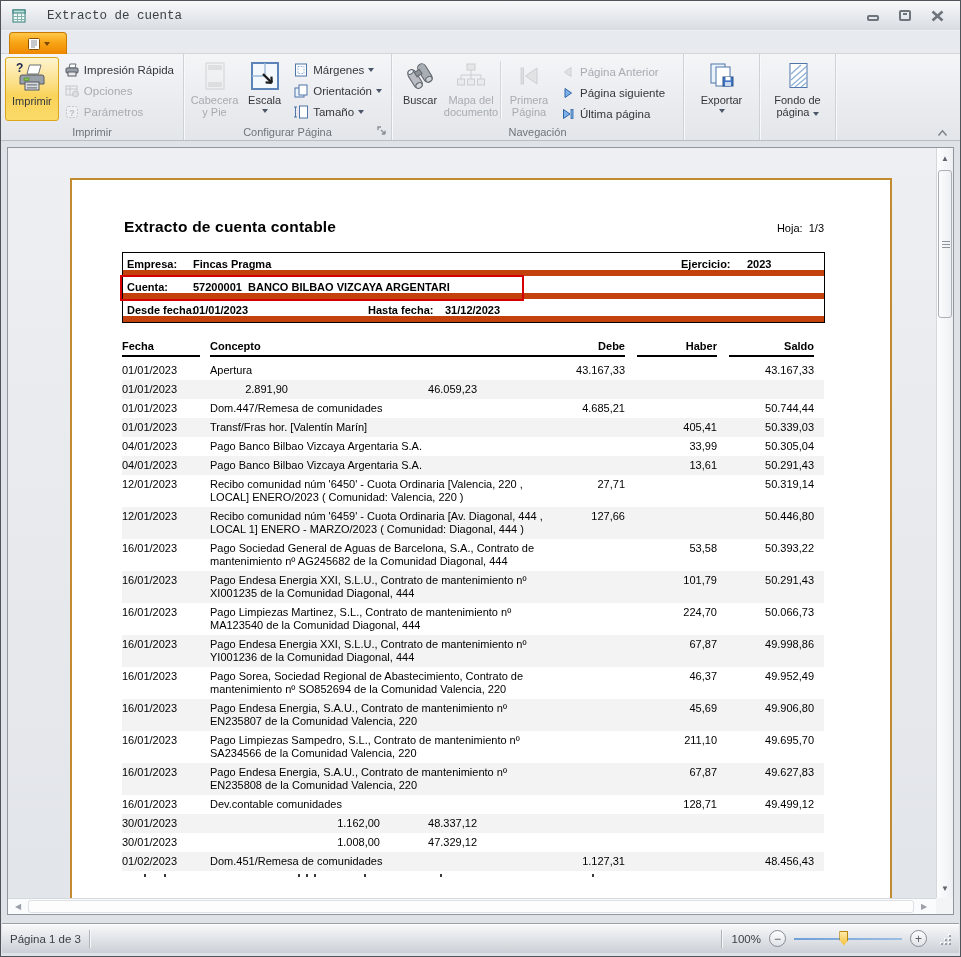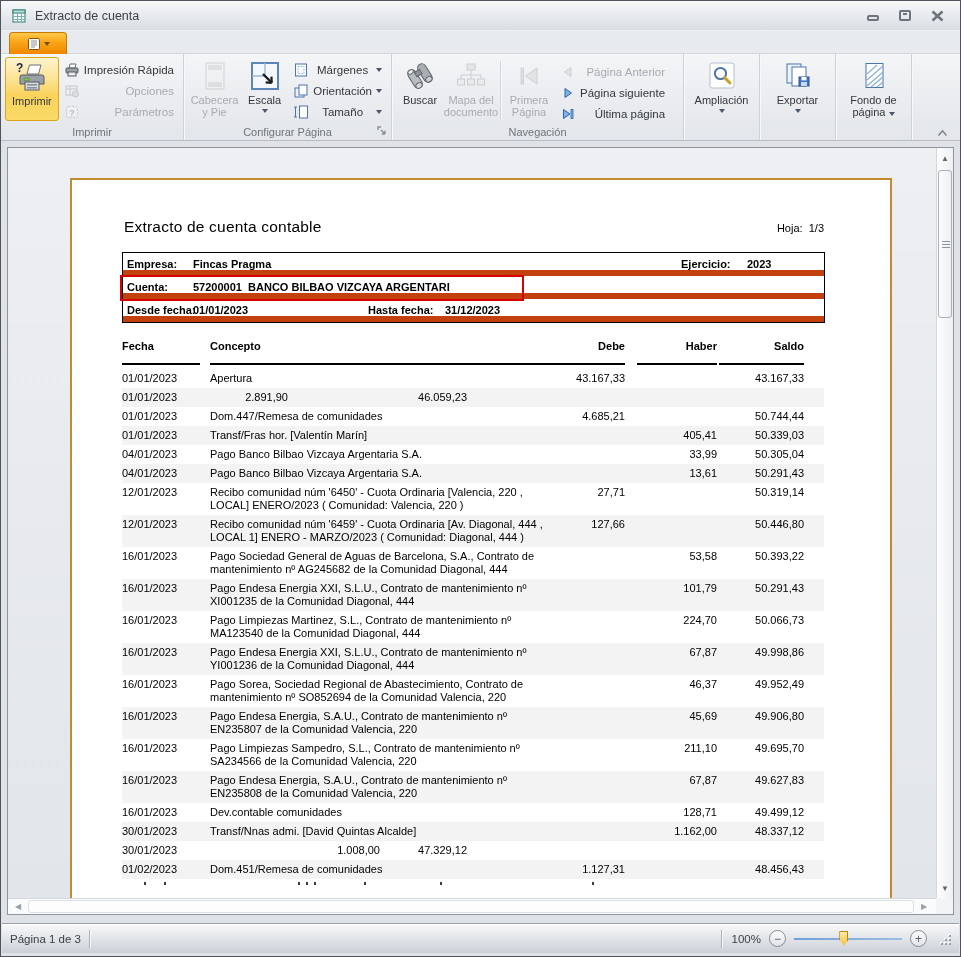--- a/index.html
+++ b/index.html
@@ -3,42 +3,42 @@
 <meta charset="utf-8">
 <style>
   * { box-sizing: border-box; margin:0; padding:0; }
   html,body { width:961px; height:957px; }
   body { font-family:"Liberation Sans", sans-serif; font-size:12px; color:#33373c; }
 
   .window{ width:961px; height:957px; background:#dfe3e8; border:1px solid #4f545b; position:relative; overflow:hidden;}
 
   
   .titlebar{ height:30px; background:linear-gradient(#f7f8fa,#e6e9ed 55%,#d9dde2); display:flex; align-items:center; padding:0 10px; border-bottom:1px solid #eef0f3;}
-  .titlebar .title{ margin-left:8px; color:#3d4146; font-size:12.5px;}
+  .titlebar .title{ margin-left:20px; color:#3d4146; font-size:12.5px;font-family:Liberation Mono, monospace;}
   .winbtns{ margin-left:auto; display:flex; gap:18px; align-items:center; padding-right:6px;}
   .winbtn{ width:14px; height:14px; display:flex; align-items:center; justify-content:center; cursor:default;}
   .g-min{ width:12px; height:6px; border:2px solid #6e747b; border-radius:2px; margin-top:4px;}
   .g-max{ width:12px; height:11px; border:2px solid #6e747b; border-radius:2px; position:relative;}
   .g-max:after{ content:""; position:absolute; left:2px; top:1px; width:4px; height:2px; background:#6e747b;}
 
   
   .tabrow{ height:23px; background:#e7eaee; border-bottom:1px solid #d3d7dc; position:relative;}
   .apptab{ position:absolute; left:8px; top:1px; width:58px; height:22px; border-radius:4px 4px 0 0; background:linear-gradient(#ffc84a,#f8a516 45%,#ef8700); border:1px solid #c97a00; border-bottom:none; display:flex; align-items:center; justify-content:center; gap:3px; cursor:pointer;}
 
   
   .ribbon{ height:87px; background:linear-gradient(#f4f5f7,#eaecef 55%,#e3e6ea); border-bottom:1px solid #b9bec5; display:flex; align-items:stretch; position:relative;}
   .rgroup{ position:relative; padding:3px 4px 17px 4px; border-right:1px solid #cdd2d7; box-shadow:1px 0 0 #f8f9fa; display:flex; align-items:flex-start;}
   .glabel{ position:absolute; left:0; right:0; bottom:2px; text-align:center; font-size:11px; color:#70757c;}
   .bigbtn{ width:54px; min-height:64px; border-radius:3px; display:flex; flex-direction:column; align-items:center; padding-top:3px; cursor:pointer; text-align:center; font-size:11px; line-height:12px; color:#33373c;}
   .bigbtn .ic{ width:32px; height:32px; display:block; margin-bottom:2px;}
   .bigbtn.sel{ background:linear-gradient(#fff3cf,#fbe089 40%,#f9d35b 60%,#fbda68); border:1px solid #dba617;}
   .bigbtn.dis{ color:#a7acb2; cursor:default;}
   .dis .ic, .smallbtn.dis .ic{ filter:grayscale(1) opacity(.5);}
   .smallcol{ display:flex; flex-direction:column; justify-content:flex-start; padding-top:2px;}
-  .smallbtn{ height:21px; display:flex; align-items:center; gap:4px; padding:0 5px; border-radius:2px; font-size:11.5px; cursor:pointer; white-space:nowrap;justify-content:space-between;}
+  .smallbtn{ height:21px; display:flex; align-items:center; gap:4px; padding:0 5px; border-radius:2px; font-size:11.5px; cursor:pointer; white-space:nowrap;}
   .smallbtn .ic{ width:16px; height:16px;}
   .smallbtn.dis{ color:#a7acb2; cursor:default;}
   .caret{ width:0; height:0; border-left:3px solid transparent; border-right:3px solid transparent; border-top:4px solid #4a5568; display:inline-block;}
   .launcher{ position:absolute; right:3px; bottom:3px; width:11px; height:11px; color:#8a9097; cursor:pointer;}
   .ribbon-collapse{ position:absolute; right:12px; bottom:3px; color:#7a8088; cursor:pointer;}
   .vseplite{ width:1px; background:#d2d6db; box-shadow:1px 0 0 #f7f8fa; margin:4px 2px; align-self:stretch;}
 
   
   .preview{ position:absolute; left:6px; right:6px; top:146px; height:768px; border:1px solid #8f969e; background:#e7eaed; display:grid; grid-template-columns:1fr 17px; grid-template-rows:1fr 16px;}
   .viewport{ grid-area:1/1/2/2; position:relative; overflow:hidden; background:linear-gradient(180deg,#edeff2,#e2e5e9);}
@@ -53,38 +53,38 @@
 
   
   .hscroll{ grid-area:2/1/3/2; background:#fafbfc; border-top:1px solid #d4d8dc; position:relative;}
   .hs-arrow{ position:absolute; top:0; height:100%; width:16px; display:flex; align-items:center; justify-content:center; font-size:8px; color:#9aa0a7; cursor:pointer;}
   .hs-left{ left:2px;} .hs-right{ right:4px;}
   .hs-thumb{ position:absolute; left:20px; right:22px; top:1px; bottom:1px; background:#fdfdfe; border:1px solid #dde1e5; border-radius:3px; cursor:grab;}
   .corner{ grid-area:2/2/3/3; background:#f2f4f6;}
 
   
   .doc{ position:relative; width:100%; height:100%; font-size:11px; color:#000;}
-  .doc-title{ position:absolute; left:52px; top:38px; font-size:15.5px; font-weight:normal; letter-spacing:.2px;}
+  .doc-title{ position:absolute; left:52px; top:38px; font-size:15.5px; font-weight:bold; letter-spacing:.2px;}
   .doc-hoja{ position:absolute; right:66px; top:42px; font-size:11px;margin-left:48px;}
   .infobox{ position:absolute; left:50px; top:72px; width:703px; border:1px solid #000;}
   .inforow{ position:relative; height:23px; border-bottom:6px solid #c2410c; font-weight:bold;}
   .inforow:last-child{ border-bottom:none;}
   .inforow span{ position:absolute; top:5px; white-space:pre;}
   .redbox{ position:absolute; left:-3px; top:22px; width:404px; height:26px; border:2px solid #d60000; pointer-events:none;}
 
   .tablewrap{ position:absolute; left:50px; top:160px; width:702px;}
   .thead{ display:flex; font-weight:bold;}
-  .thead .cell{ border-bottom:2px solid #000; padding-bottom:10px;}
+  .thead .cell{ border-bottom:2px solid #000; padding-bottom:2px;}
   .trow{ display:flex; padding:3px 0; align-items:flex-start;}
   .trow.alt{ background:#f3f3f3;}
   .cell{ line-height:13px;}
   .col-fecha{ width:78px; margin-right:10px; flex:none;}
   .col-concepto{ width:337px; margin-right:0; flex:none;}
   .col-debe{ width:78px; margin-right:12px; text-align:right; flex:none;}
-  .col-haber{ width:80px; margin-right:2px; text-align:right; flex:none;}
+  .col-haber{ width:80px; margin-right:12px; text-align:right; flex:none;}
   .col-saldo{ width:85px; text-align:right; flex:none;}
   .tbody{ margin-top:4px;}
   .inkdots{ position:relative; height:7px; overflow:hidden;}
   .inkdots i{ position:absolute; top:3px; width:2px; height:3px; background:#3a3a3a;}
 
   
   .statusbar{ position:absolute; left:1px; right:1px; bottom:3px; height:30px; background:linear-gradient(#f8f9fa,#e4e7eb 45%,#cbd0d6); border-top:1px solid #9aa0a7; box-shadow:inset 0 1px 0 #fff; display:flex; align-items:center; padding:0 8px; font-size:11.5px; color:#3d4146;}
   .sb-sep{ width:1px; height:18px; background:#aeb3b9; box-shadow:1px 0 0 #f6f7f8; margin:0 8px;}
   .sb-right{ margin-left:auto; display:flex; align-items:center; gap:8px;}
   .zoombtn{ width:17px; height:17px; border-radius:50%; border:1px solid #868c93; background:linear-gradient(#fdfdfe,#dfe3e7); color:#5a6068; display:flex; align-items:center; justify-content:center; font-size:12px; line-height:1; cursor:pointer;}
@@ -290,31 +290,20 @@
           <svg class="ic" viewBox="0 0 16 16">
               <polygon points="3.5,3.5 10,8 3.5,12.5" fill="#7db1e8" stroke="#2f64a8"></polygon>
               <rect x="11" y="3.5" width="2" height="9" fill="#7db1e8" stroke="#2f64a8" stroke-width=".8"></rect>
             </svg>
           <span>Última página</span>
         </div>
       </div>
       <div class="glabel">Navegación</div>
     </div>
 
-    <div class="rgroup" style="width:76px; justify-content:center">
-      <div class="bigbtn" style="width:64px">
-        <svg class="ic" viewBox="0 0 32 32">
-            <rect x="4" y="3" width="24" height="25" rx="2" fill="#fdfdfe" stroke="#b4c0d0"></rect>
-            <circle cx="14.5" cy="13.5" r="5.6" fill="#fff" stroke="#4f74a8" stroke-width="2"></circle>
-            <line x1="18.6" y1="17.6" x2="24" y2="23" stroke="#c9a227" stroke-width="3" stroke-linecap="round"></line>
-          </svg>
-        <span>Ampliación</span>
-        <span class="caret" style="margin-top:3px"></span>
-      </div>
-    </div>
 
     <div class="rgroup" style="width:76px; justify-content:center; border-right:1px solid #cdd2d7">
       <div class="bigbtn" style="width:60px">
         <svg class="ic" viewBox="0 0 32 32">
             <rect x="5" y="4" width="14" height="19" fill="#eaf2fb" stroke="#4f74a8"></rect>
             <rect x="10" y="7" width="14" height="19" fill="#fff" stroke="#4f74a8"></rect>
             <rect x="17" y="17" width="10" height="9" fill="#3f74c2" stroke="#2c5590"></rect>
             <rect x="19.5" y="17" width="5" height="3.4" fill="#fff"></rect>
             <rect x="19" y="22" width="6" height="4" fill="#c9d8ee"></rect>
           </svg>
@@ -487,21 +476,20 @@
                 </div>
                 <div class="trow">
                   <div class="cell col-fecha">16/01/2023</div>
                   <div class="cell col-concepto">Dev.contable comunidades</div>
                   <div class="cell col-debe"></div>
                   <div class="cell col-haber">128,71</div>
                   <div class="cell col-saldo">49.499,12</div>
                 </div>
                 <div class="trow alt">
                   <div class="cell col-fecha">30/01/2023</div>
-                  <div class="cell col-concepto">Transf/Nnas admi. [David Quintas Alcalde]</div>
                   <div class="cell col-debe"></div>
                   <div class="cell col-haber">1.162,00</div>
                   <div class="cell col-saldo">48.337,12</div>
                 </div>
                 <div class="trow">
                   <div class="cell col-fecha">30/01/2023</div>
                   <div class="cell col-debe"></div>
                   <div class="cell col-haber">1.008,00</div>
                   <div class="cell col-saldo">47.329,12</div>
                 </div>

